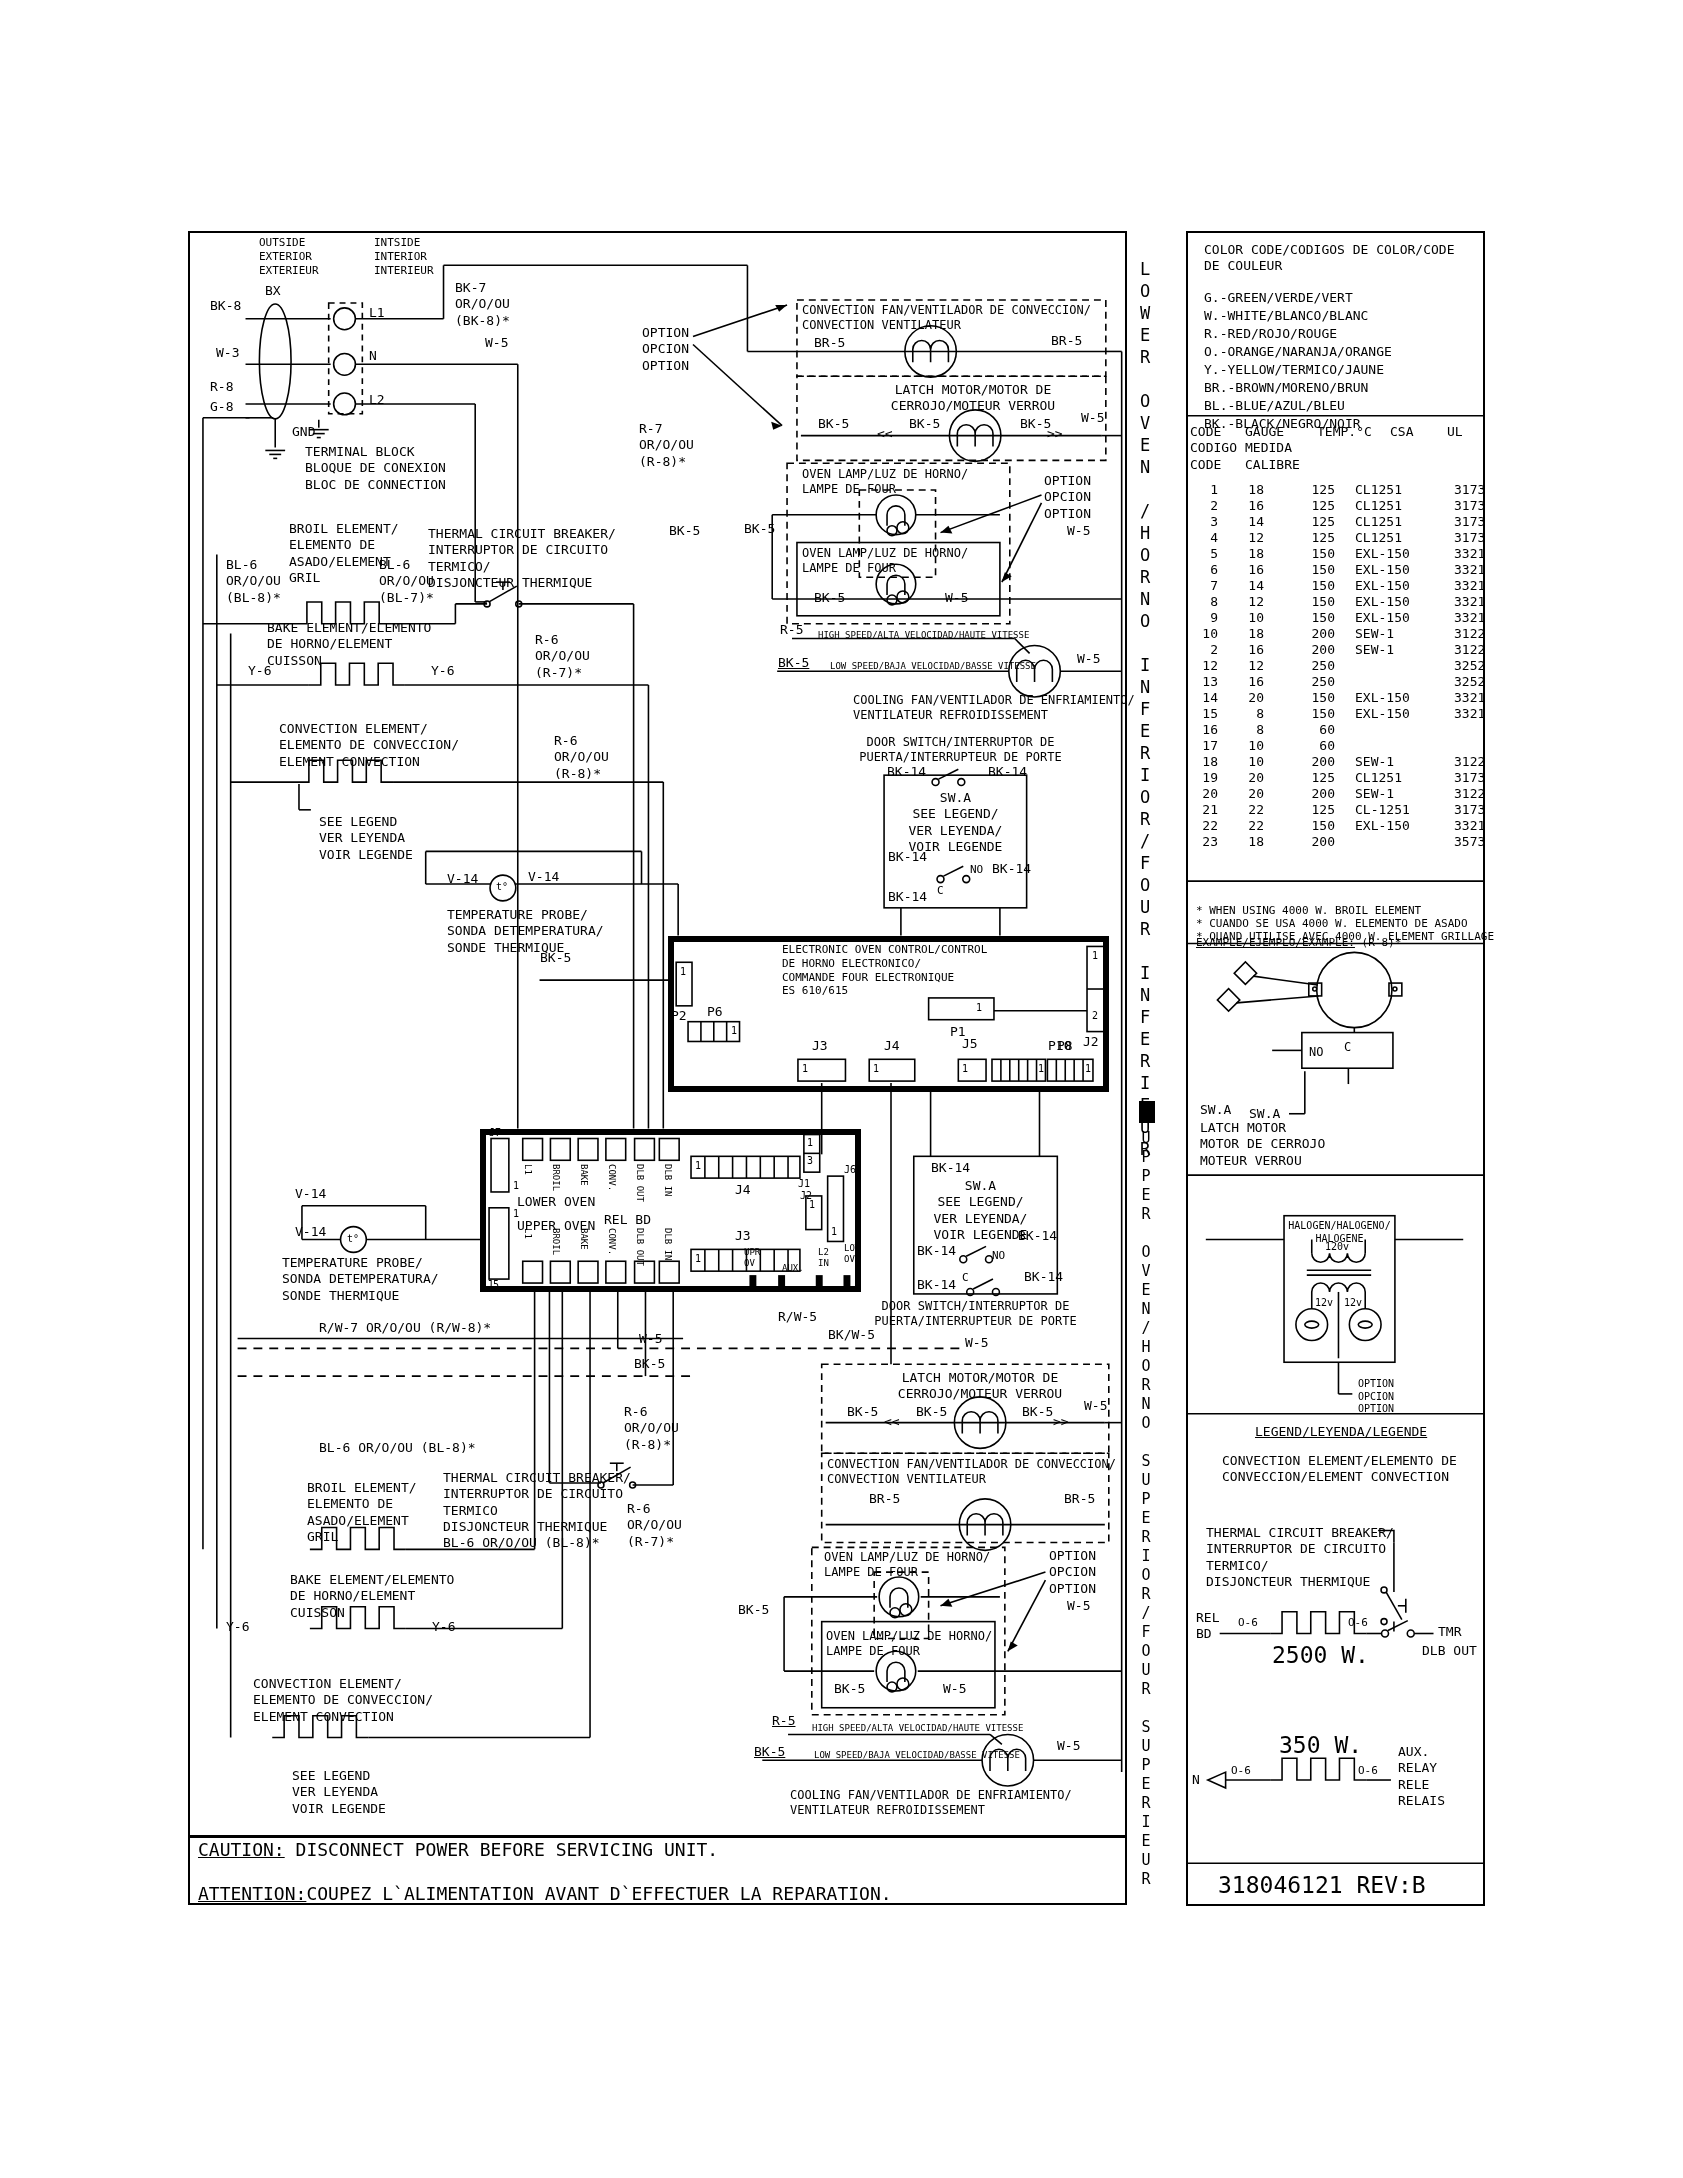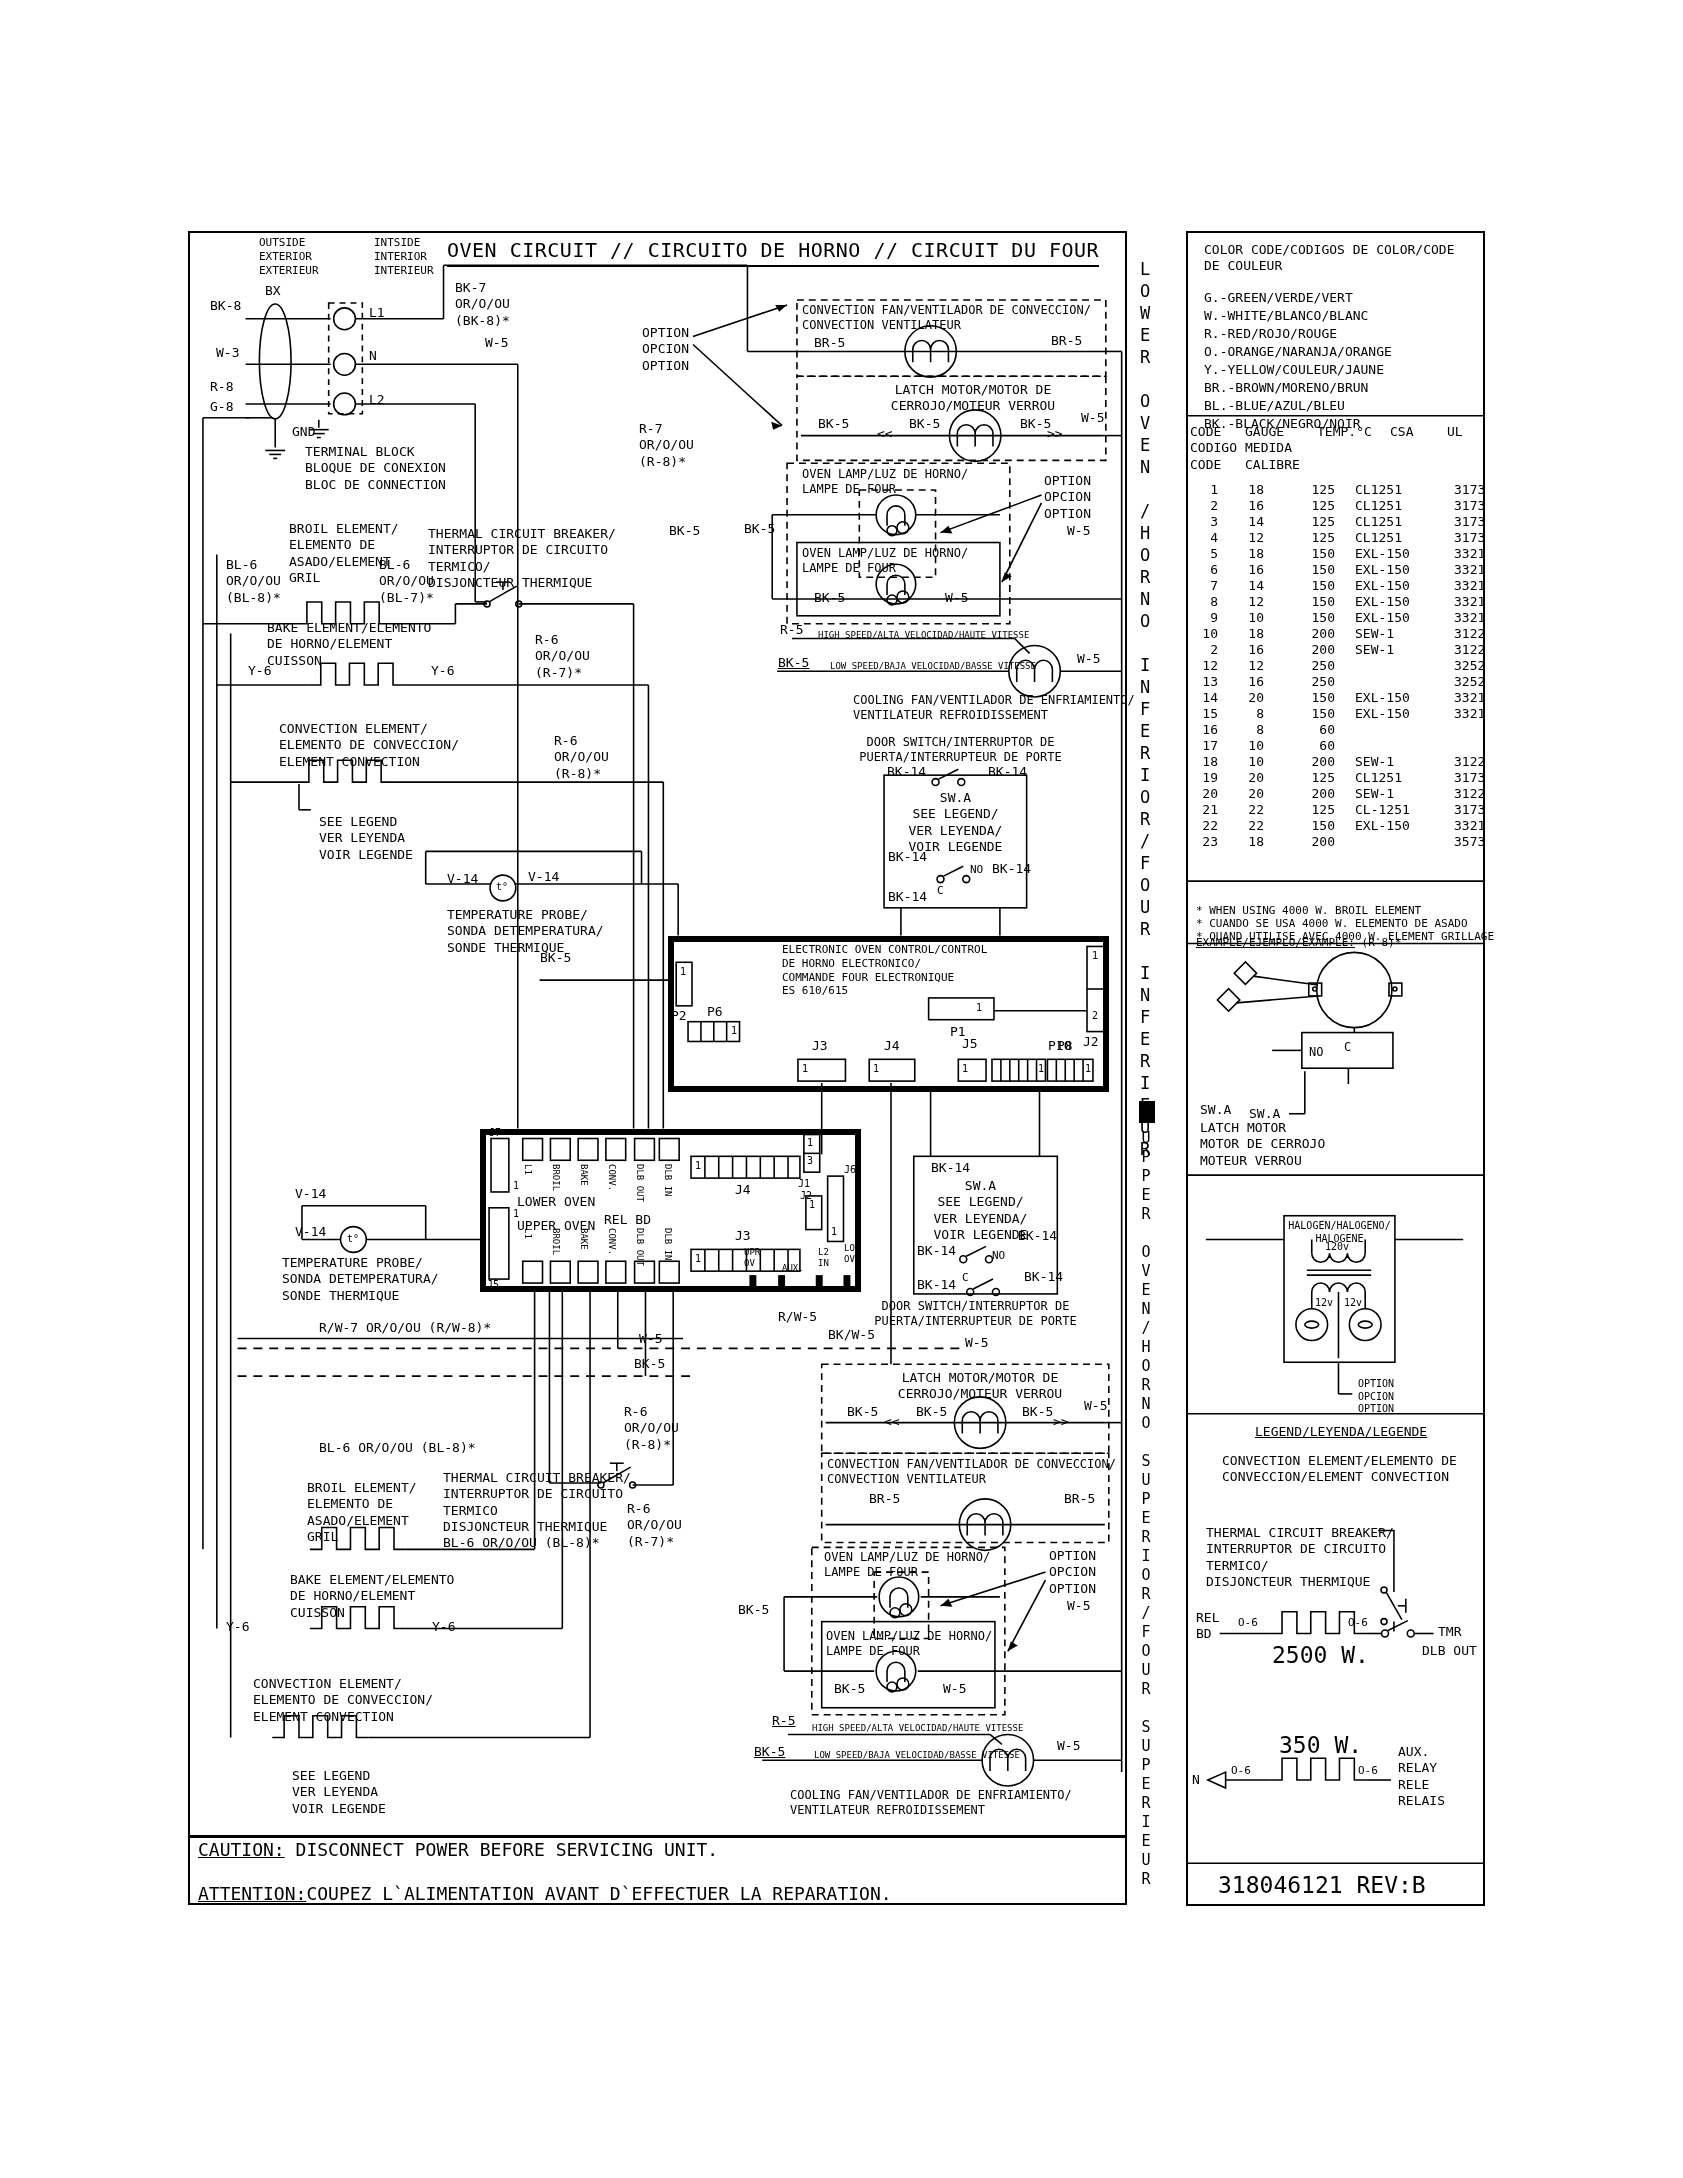--- a/index.html
+++ b/index.html
@@ -396,21 +396,20 @@
       <line x1="1380" y1="1798" x2="1405" y2="1798"></line>
     </g>
   </svg>
 
   <div class="lbl s11" style="left:259px;top:236px">OUTSIDE
 EXTERIOR
 EXTERIEUR</div>
   <div class="lbl s11" style="left:374px;top:236px">INTSIDE
 INTERIOR
 INTERIEUR</div>
-  <div class="title t20" style="left:447px;top:238px">OVEN CIRCUIT // CIRCUITO DE HORNO // CIRCUIT DU FOUR</div>
 
   <div class="lbl" style="left:265px;top:283px">BX</div>
   <div class="lbl" style="left:210px;top:298px">BK-8</div>
   <div class="lbl" style="left:216px;top:345px">W-3</div>
   <div class="lbl" style="left:210px;top:379px">R-8</div>
   <div class="lbl" style="left:210px;top:399px">G-8</div>
   <div class="lbl" style="left:369px;top:305px">L1</div>
   <div class="lbl" style="left:369px;top:348px">N</div>
   <div class="lbl" style="left:369px;top:392px">L2</div>
   <div class="lbl" style="left:292px;top:424px">GND</div>
@@ -662,21 +661,21 @@
   <div class="lbl s9" style="left:814px;top:1750px">LOW SPEED/BAJA VELOCIDAD/BASSE VITESSE</div>
   <div class="lbl" style="left:1057px;top:1738px">W-5</div>
   <div class="lbl s12" style="left:790px;top:1788px">COOLING FAN/VENTILADOR DE ENFRIAMIENTO/
 VENTILATEUR REFROIDISSEMENT</div>
 
   <div class="vside v1" style="left:1135px;top:259px">LOWER OVEN /HORNO INFERIOR/FOUR INFERIEUR</div>
   <div class="vside v2" style="left:1137px;top:1129px">UPPER OVEN/HORNO SUPERIOR/FOUR SUPERIEUR</div>
 
   <div class="lbl" style="left:1204px;top:242px">COLOR CODE/CODIGOS DE COLOR/CODE
 DE COULEUR</div>
-  <div class="lbl cclist" style="left:1204px;top:289px"><div>G.-GREEN/VERDE/VERT</div><div>W.-WHITE/BLANCO/BLANC</div><div>R.-RED/ROJO/ROUGE</div><div>O.-ORANGE/NARANJA/ORANGE</div><div>Y.-YELLOW/COULEUR/JAUNE</div><div>BR.-BROWN/MORENO/BRUN</div><div>BL.-BLUE/AZUL/BLEU</div><div>BK.-BLACK/NEGRO/NOIR</div></div>
+  <div class="lbl cclist" style="left:1204px;top:289px"><div>G.-GREEN/VERDE/VERT</div><div>W.-WHITE/BLANCO/BLANC</div><div>R.-RED/ROJO/ROUGE</div><div>O.-ORANGE/NARANJA/ORANGE</div><div>Y.-YELLOW/TERMICO/JAUNE</div><div>BR.-BROWN/MORENO/BRUN</div><div>BL.-BLUE/AZUL/BLEU</div><div>BK.-BLACK/NEGRO/NOIR</div></div>
 
   <div class="lbl" style="left:1190px;top:424px">CODE
 CODIGO
 CODE</div>
   <div class="lbl" style="left:1245px;top:424px">GAUGE
 MEDIDA
 CALIBRE</div>
   <div class="lbl" style="left:1317px;top:424px">TEMP.°C</div>
   <div class="lbl" style="left:1390px;top:424px">CSA</div>
   <div class="lbl" style="left:1447px;top:424px">UL</div>

